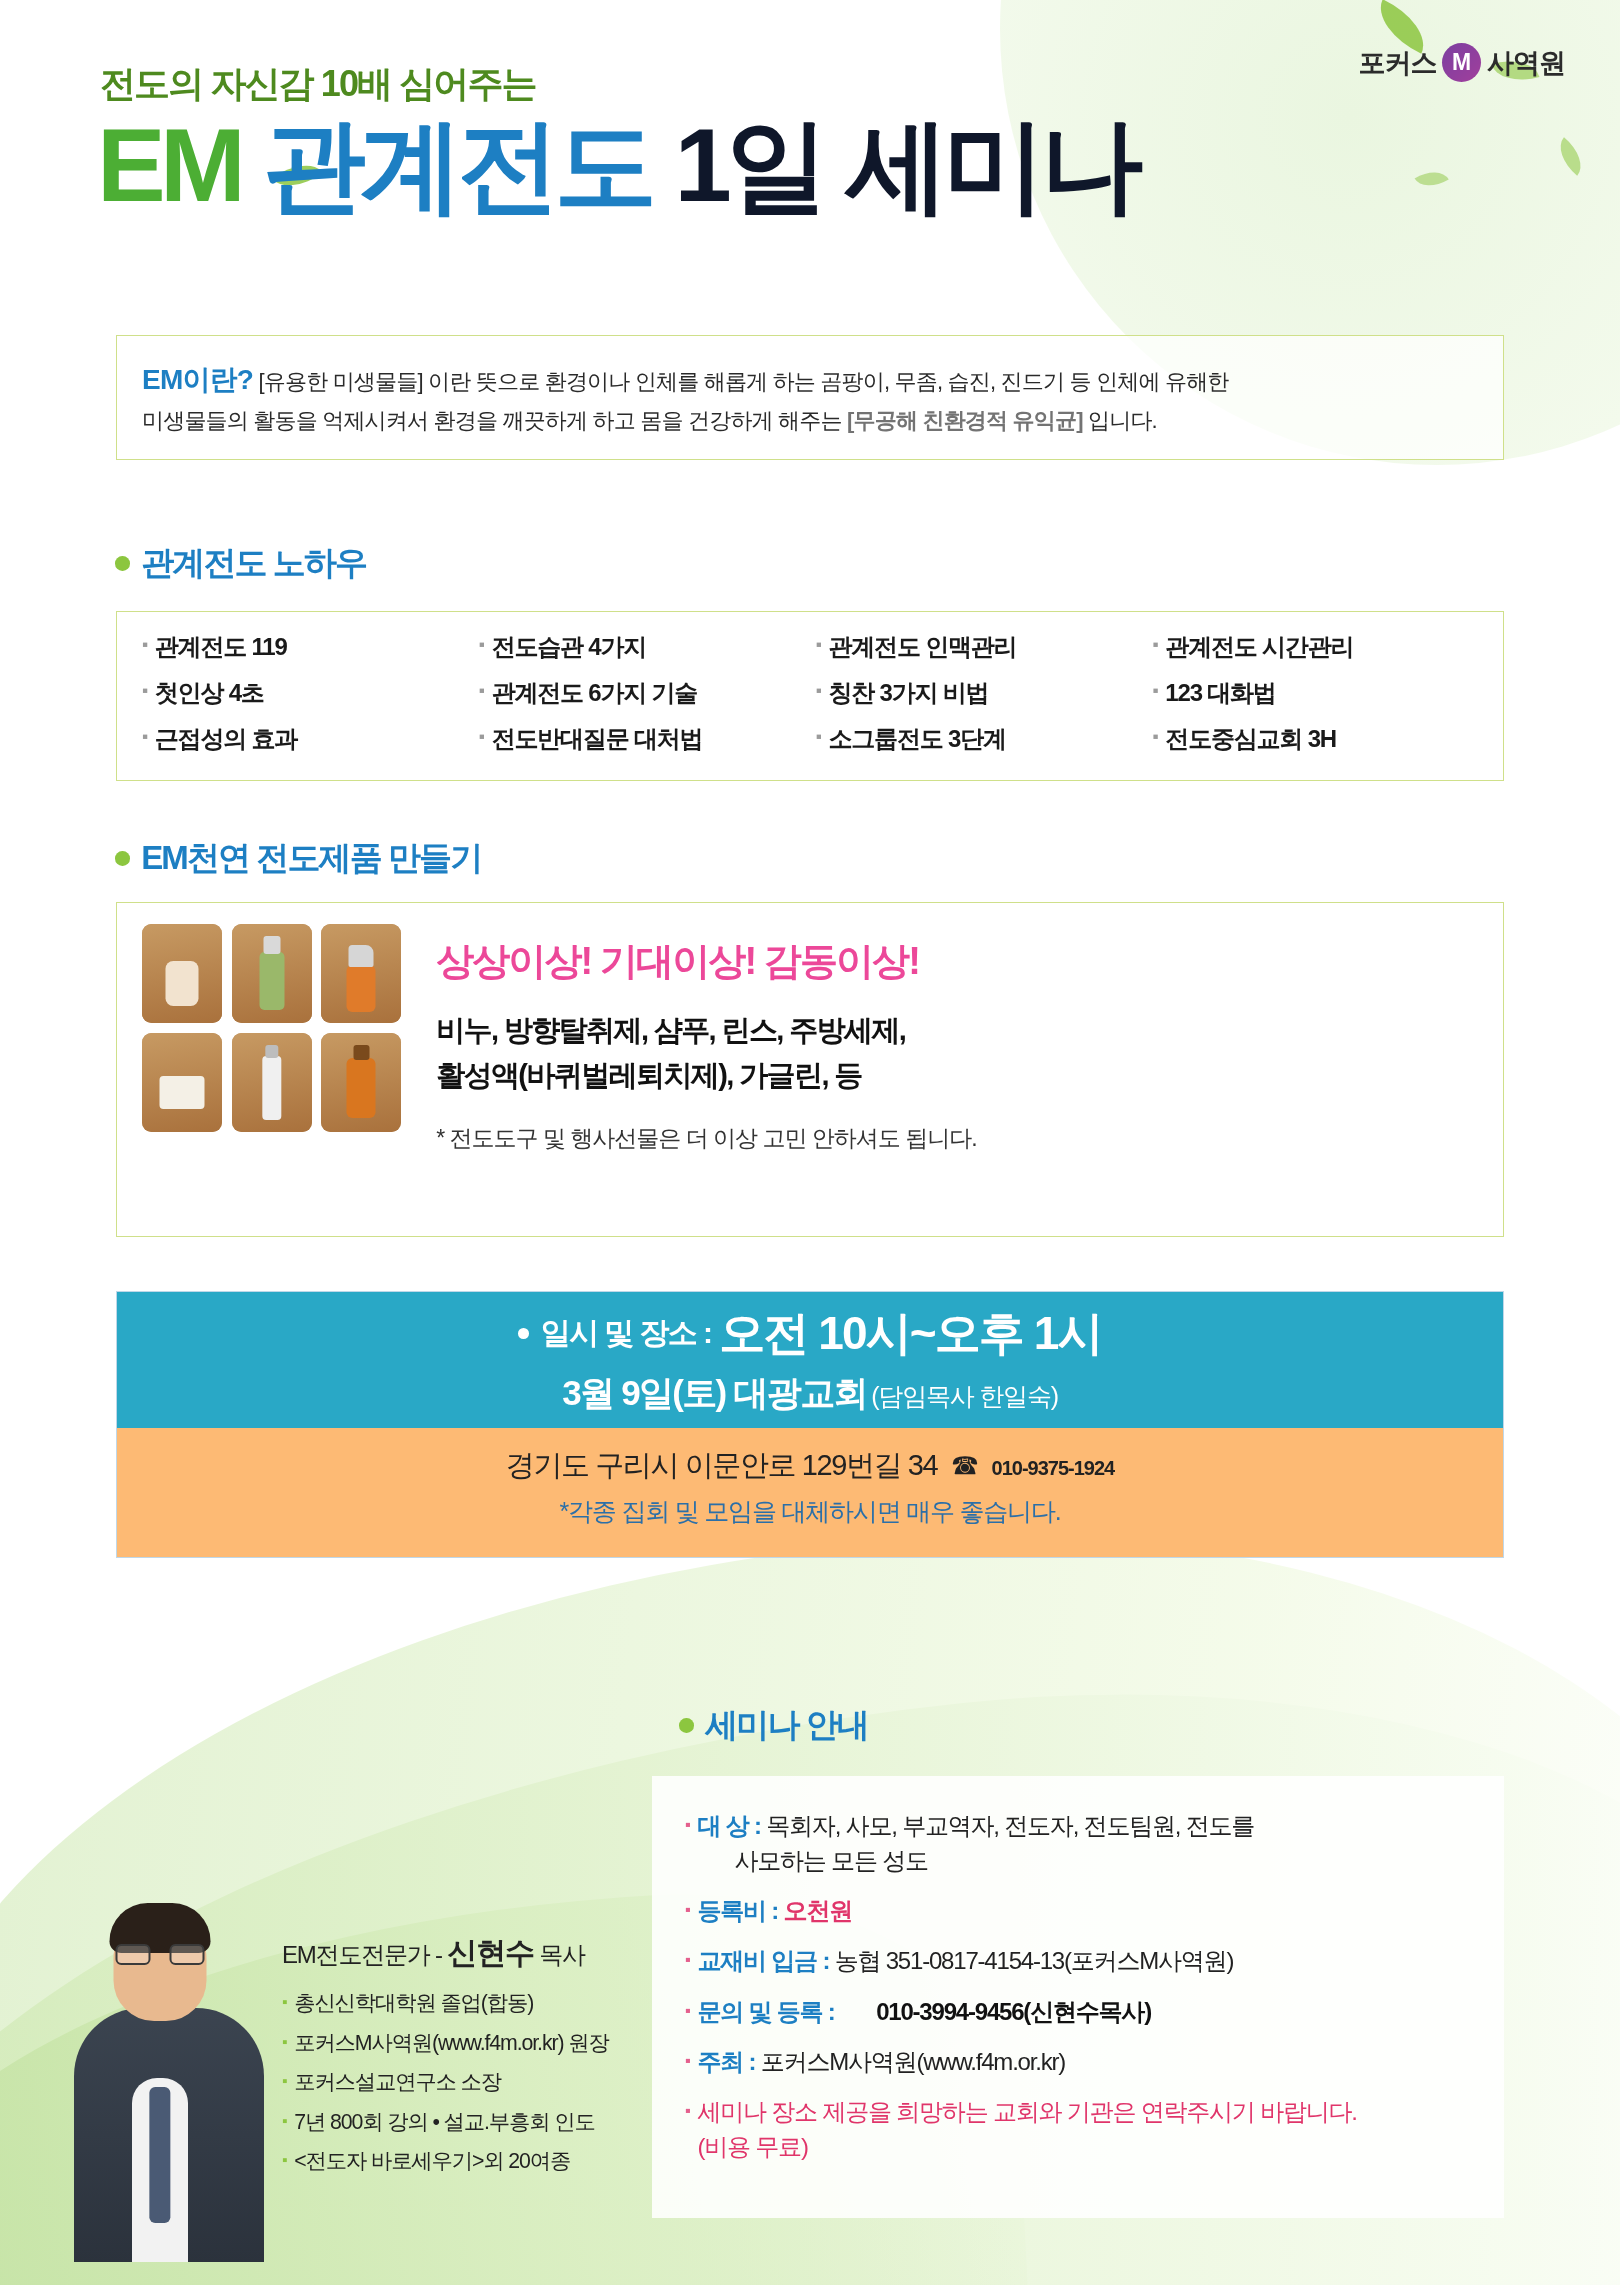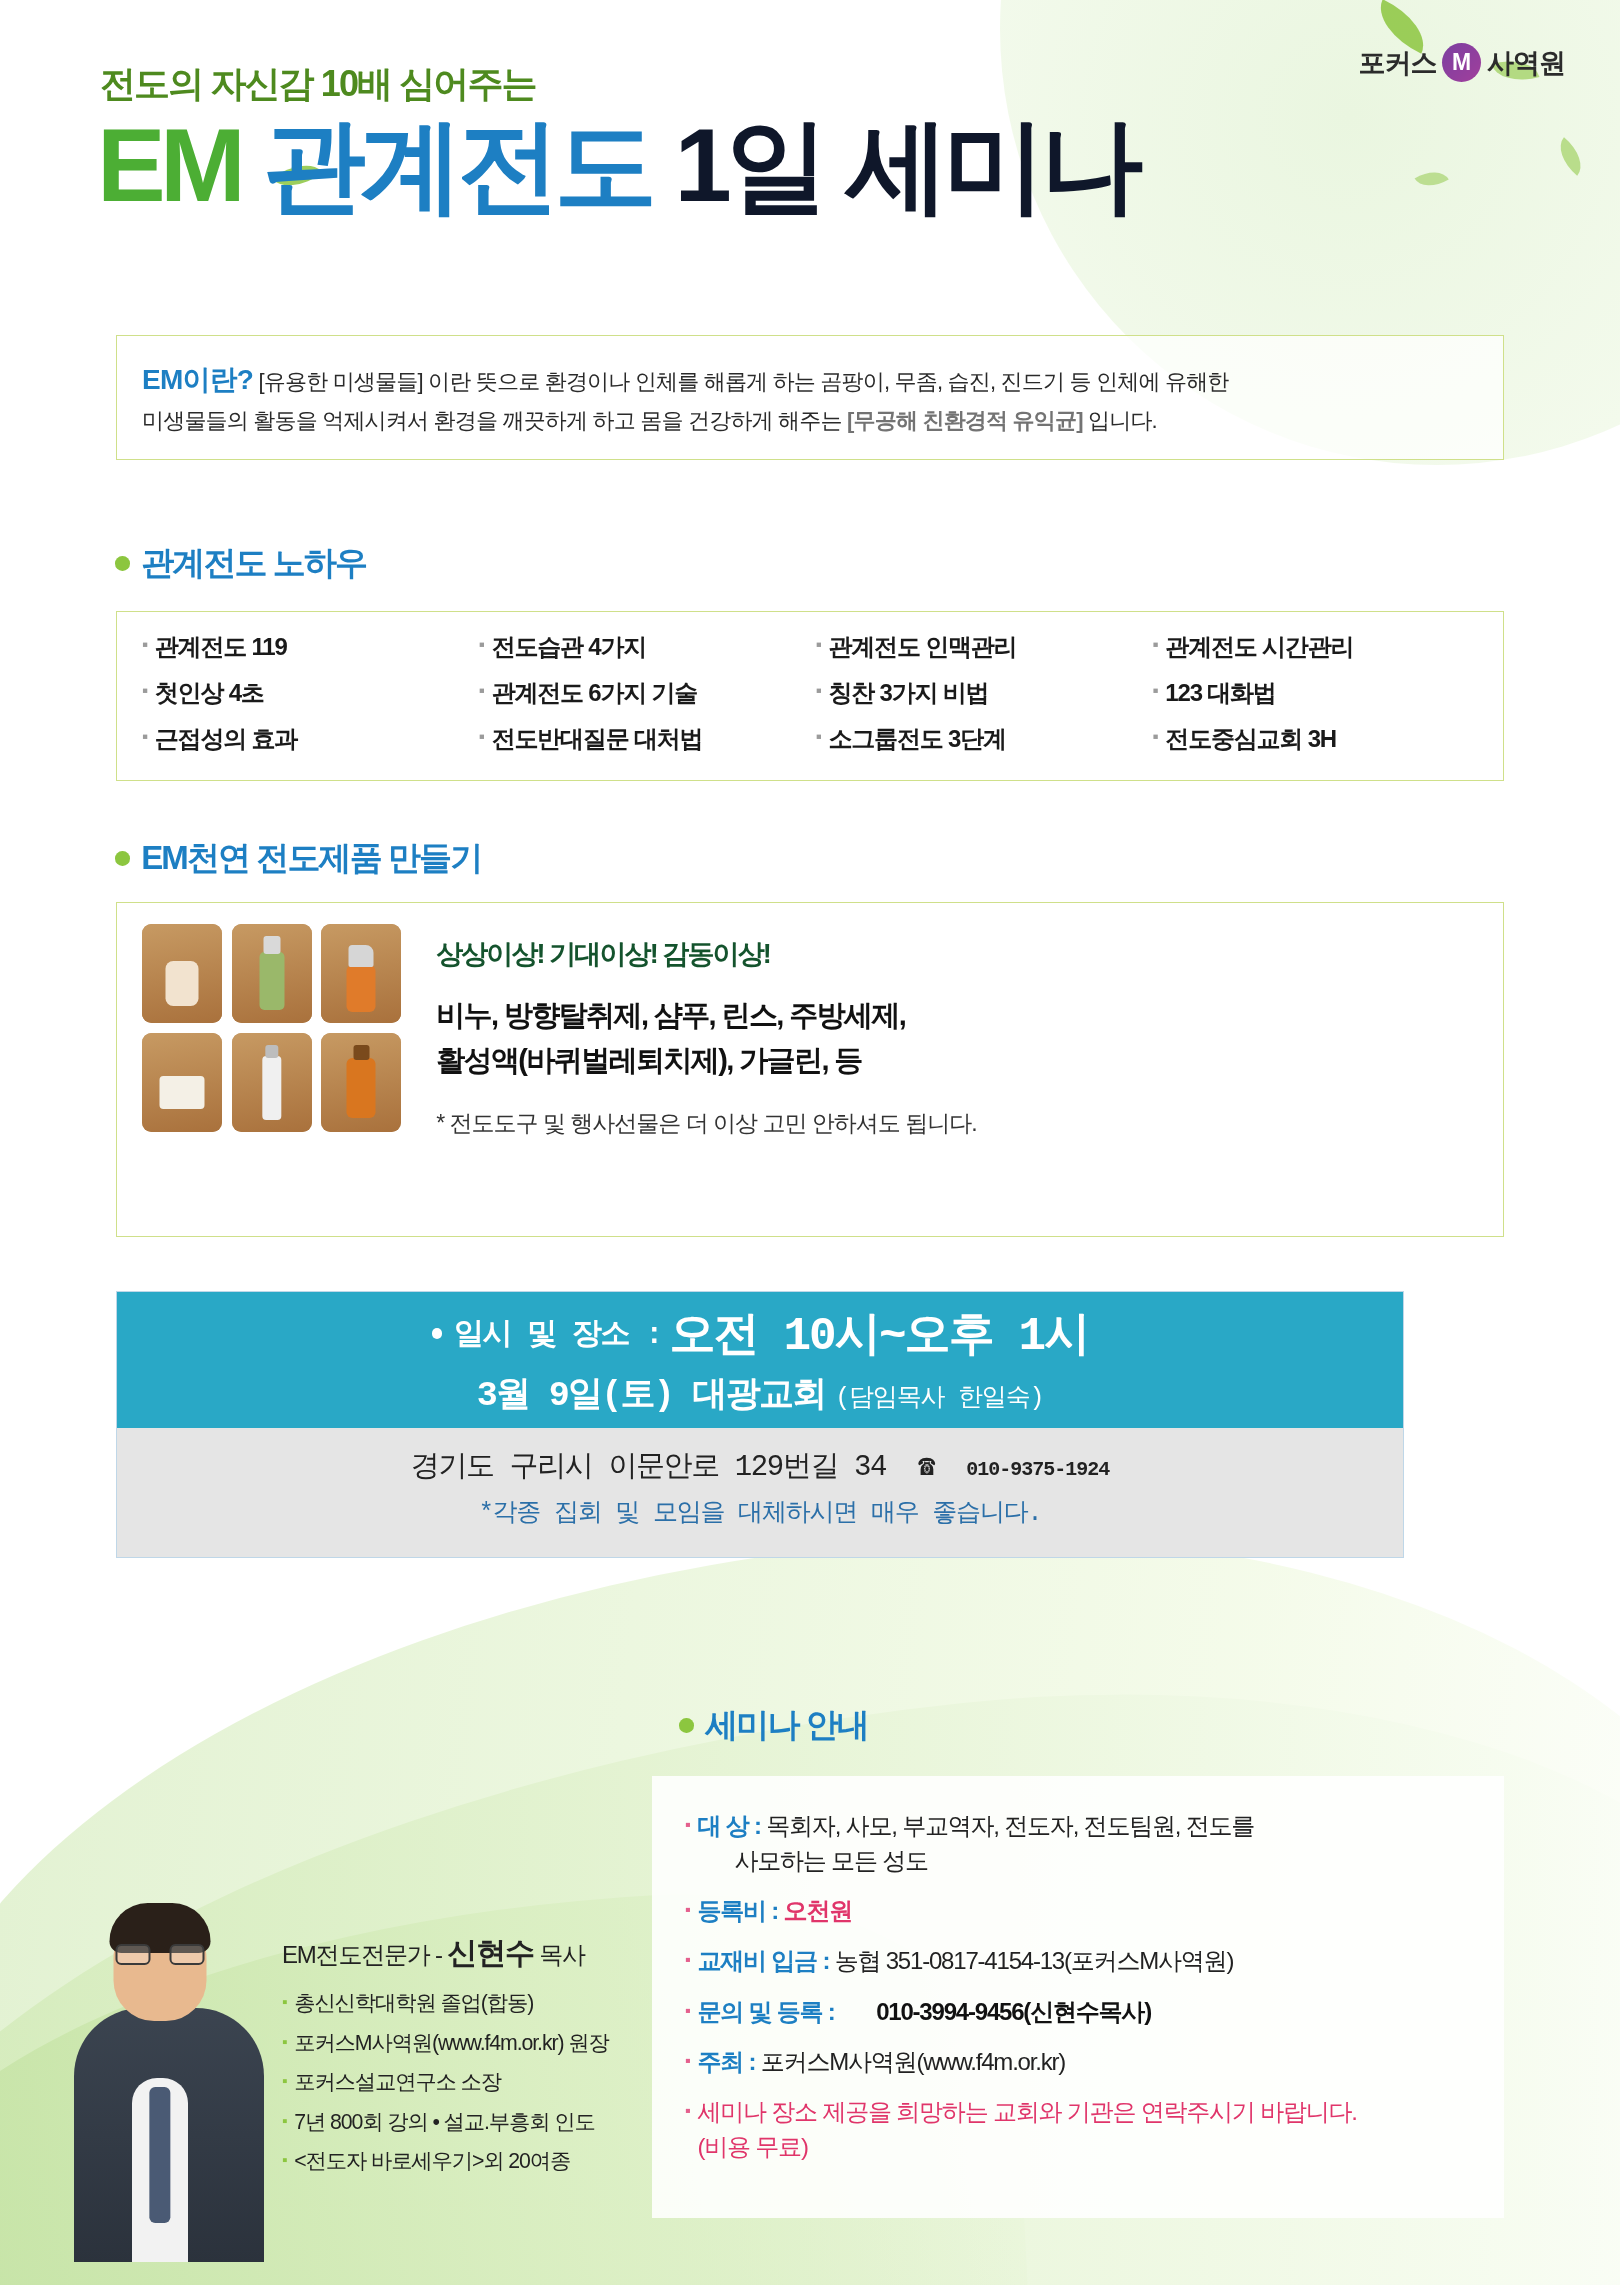--- a/index.html
+++ b/index.html
@@ -118,28 +118,28 @@
   .obj-pump:after { content:""; position:absolute; top:-15.5px; left:3.9px; width:17.5px; height:17.5px; background:#d9d9d9; border-radius:2.9px; }
   .obj-spray { bottom:11.6px; width:29px; height:47px; background:#e07b2a; border-radius:5.8px; }
   .obj-spray:after { content:""; position:absolute; top:-19.4px; left:1.9px; width:25px; height:21.3px; background:#d6d6d6; border-radius:3.9px 7.8px 1.9px 1.9px; }
   .obj-bar { bottom:23px; width:45px; height:33px; background:#f4f0e6; border-radius:3.9px; }
   .obj-mist { bottom:11.6px; width:19.4px; height:64px; background:#f0f0f0; border-radius:3.9px; }
   .obj-mist:after { content:""; position:absolute; top:-11.6px; left:2.9px; width:13.6px; height:13.6px; background:#bdbdbd; border-radius:2.9px; }
   .obj-amber { bottom:13.6px; width:29px; height:60px; background:#d9761f; border-radius:5.8px; }
   .obj-amber:after { content:""; position:absolute; top:-13.6px; left:6.8px; width:15.5px; height:15.5px; background:#7a4a1c; border-radius:2.9px; }
 
   .prod-text { flex:1; padding-left:7.8px; }
-  .prod-title { font-size:27px; font-weight:bold; color:#14532d; letter-spacing:-1.9px; margin:11.6px 0 21.3px 0; }
+  .prod-title { font-size:38px; font-weight:bold; color:#ec4899; letter-spacing:-1.9px; margin:11.6px 0 21.3px 0; }
   .prod-line { font-size:29px; font-weight:bold; color:#111; letter-spacing:-1.6px; line-height:1.55; }
   .prod-note { font-size:23px; color:#333; letter-spacing:-1px; margin-top:25px; }
 
   
   .box-sched {
-    position:absolute; left:116px; top:1291px; width:1288px; height:267px;
-    border:1px solid #bfd7e8; background:#e5e5e5;font-family:Liberation Mono, monospace;
+    position:absolute; left:116px; top:1291px; width:1388px; height:267px;
+    border:1px solid #bfd7e8; background:#fdba74;
   }
   .sched-top { background:#29a8c6; height:136px; display:flex; flex-direction:column;
                align-items:center; justify-content:center; color:#fff; }
   .sched-l1 { display:flex; align-items:center; gap:7.8px; }
   .sched-l1 .lbl { font-size:30px; font-weight:bold; letter-spacing:-1.6px; }
   .sched-l1 .big { font-size:46px; font-weight:bold; letter-spacing:-1.9px; }
   .sched-l1 .bdot { width:10.7px; height:10.7px; background:#fff; border-radius:50%; margin-right:3.9px; }
   .sched-l2 { margin-top:5.8px; }
   .sched-l2 .d { font-size:35px; font-weight:bold; letter-spacing:-1.7px; }
   .sched-l2 .p { font-size:25px; letter-spacing:-1.2px; }

